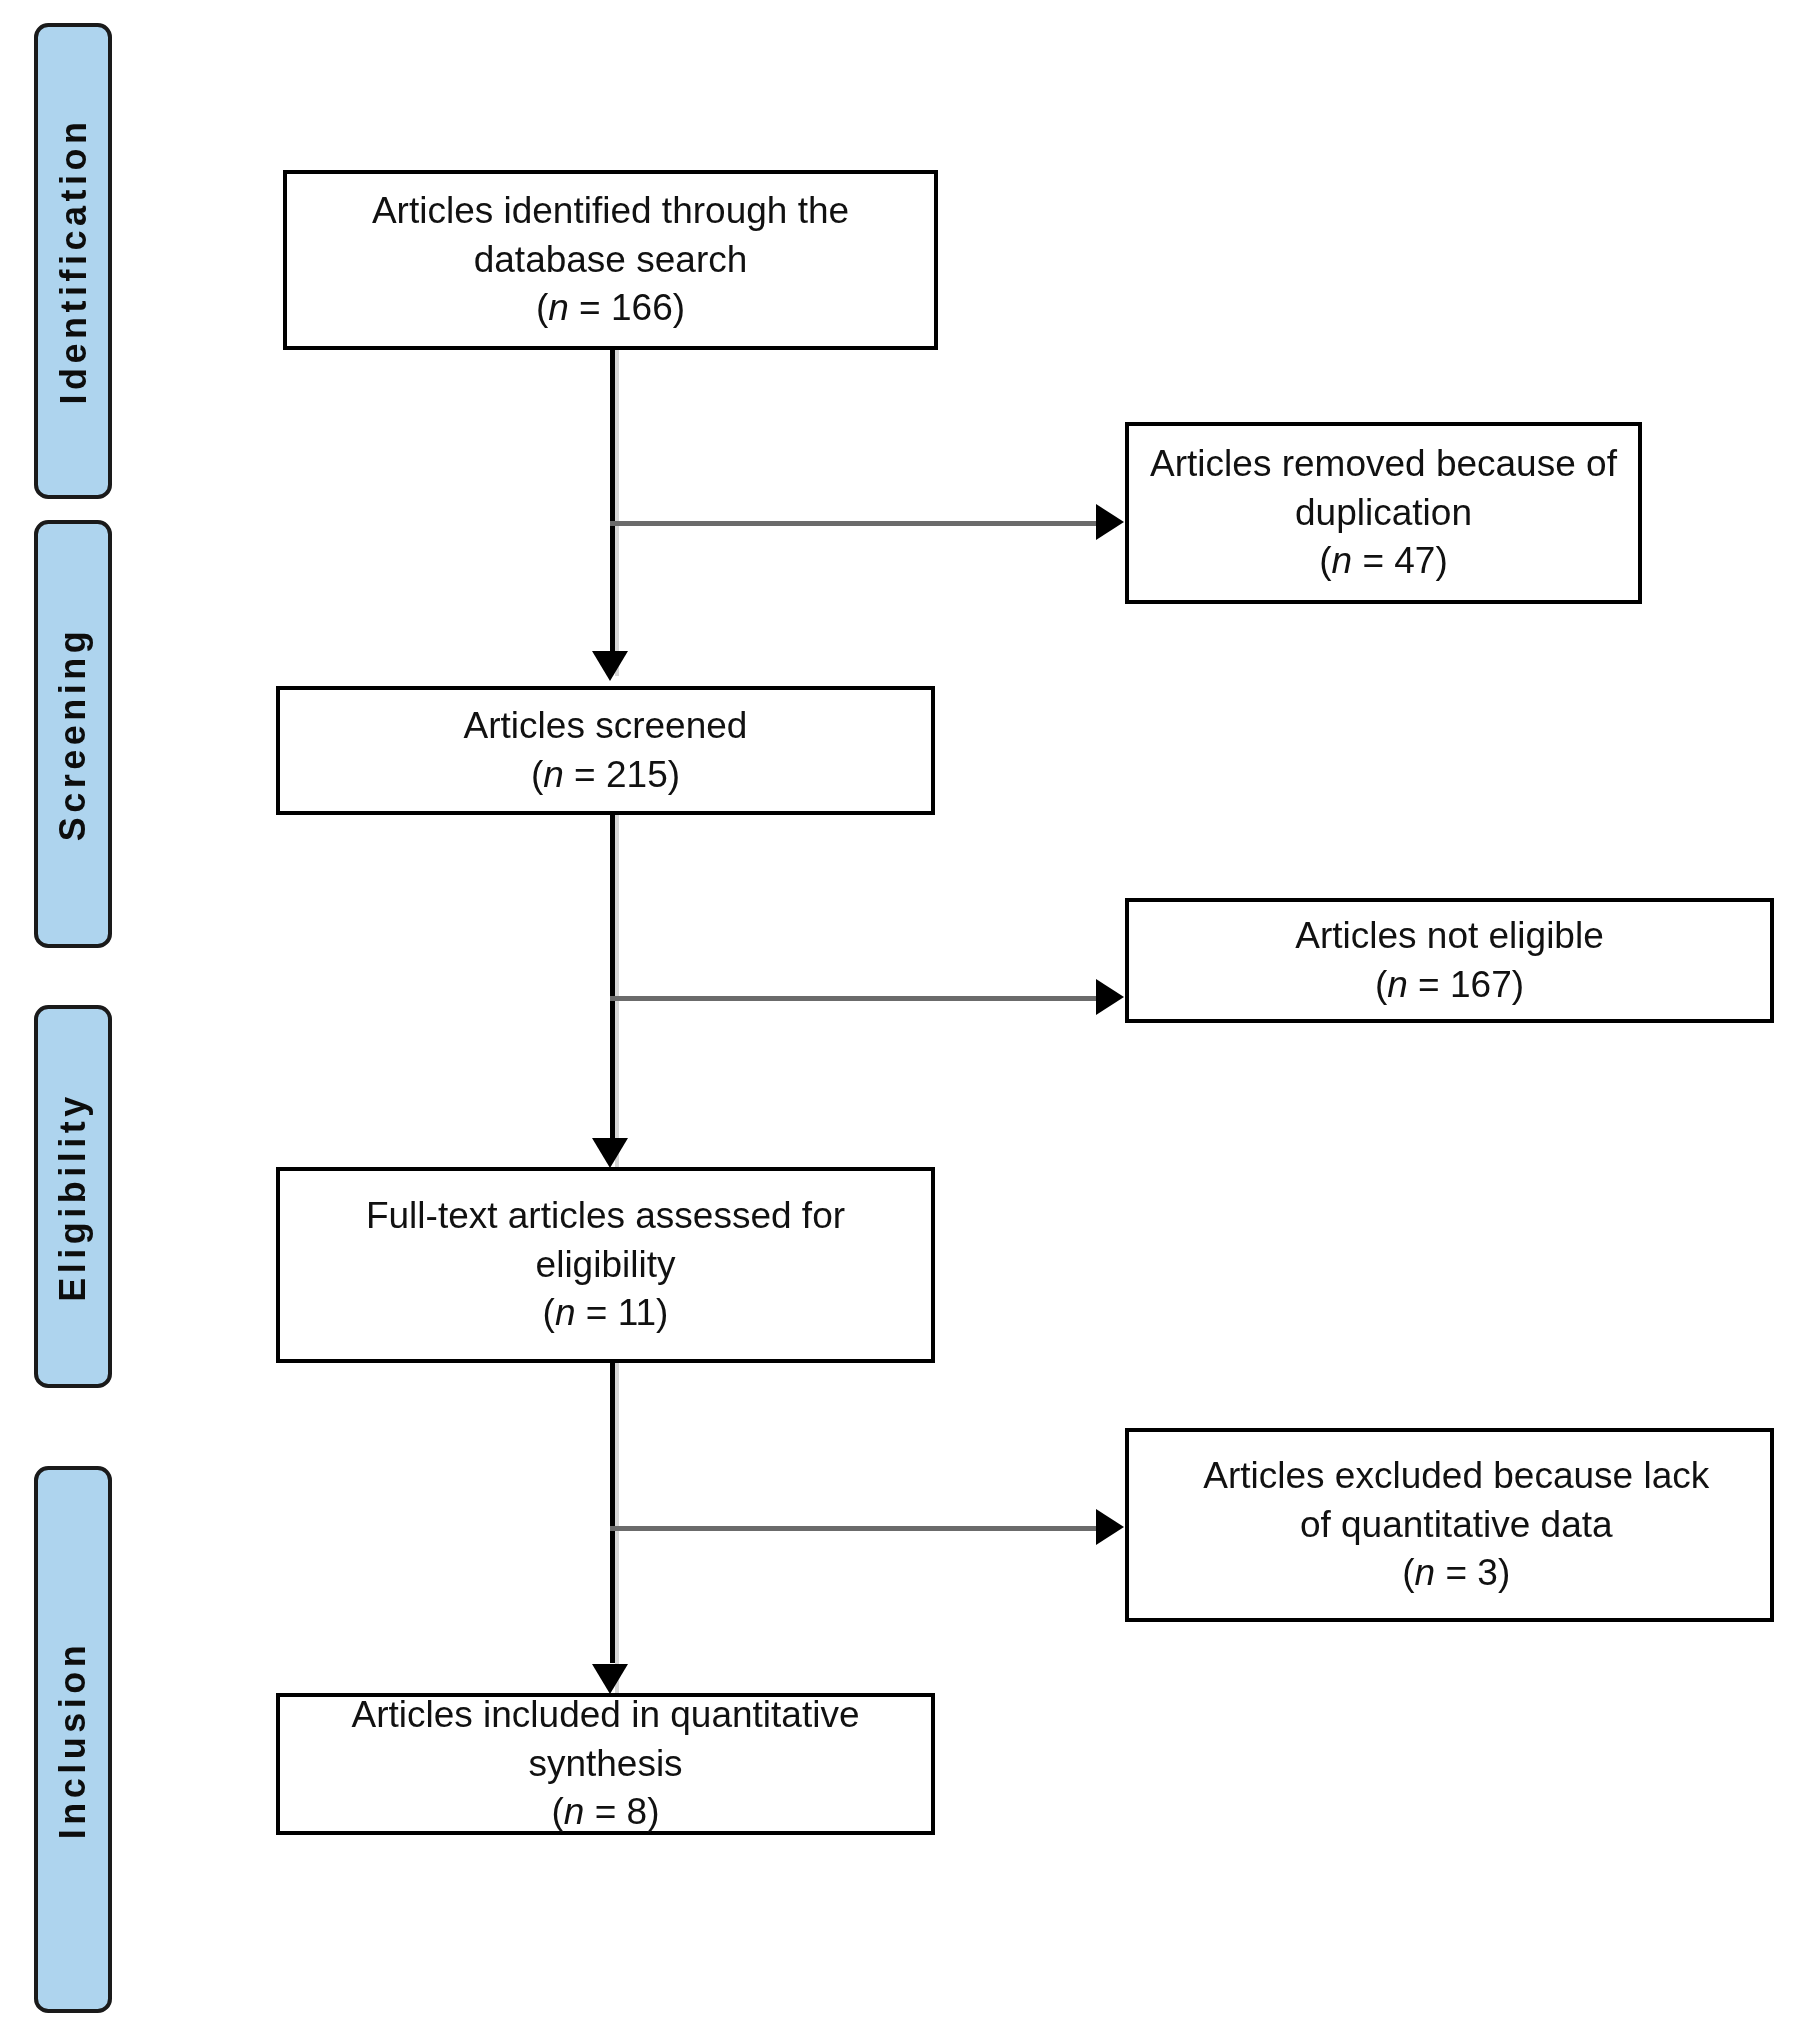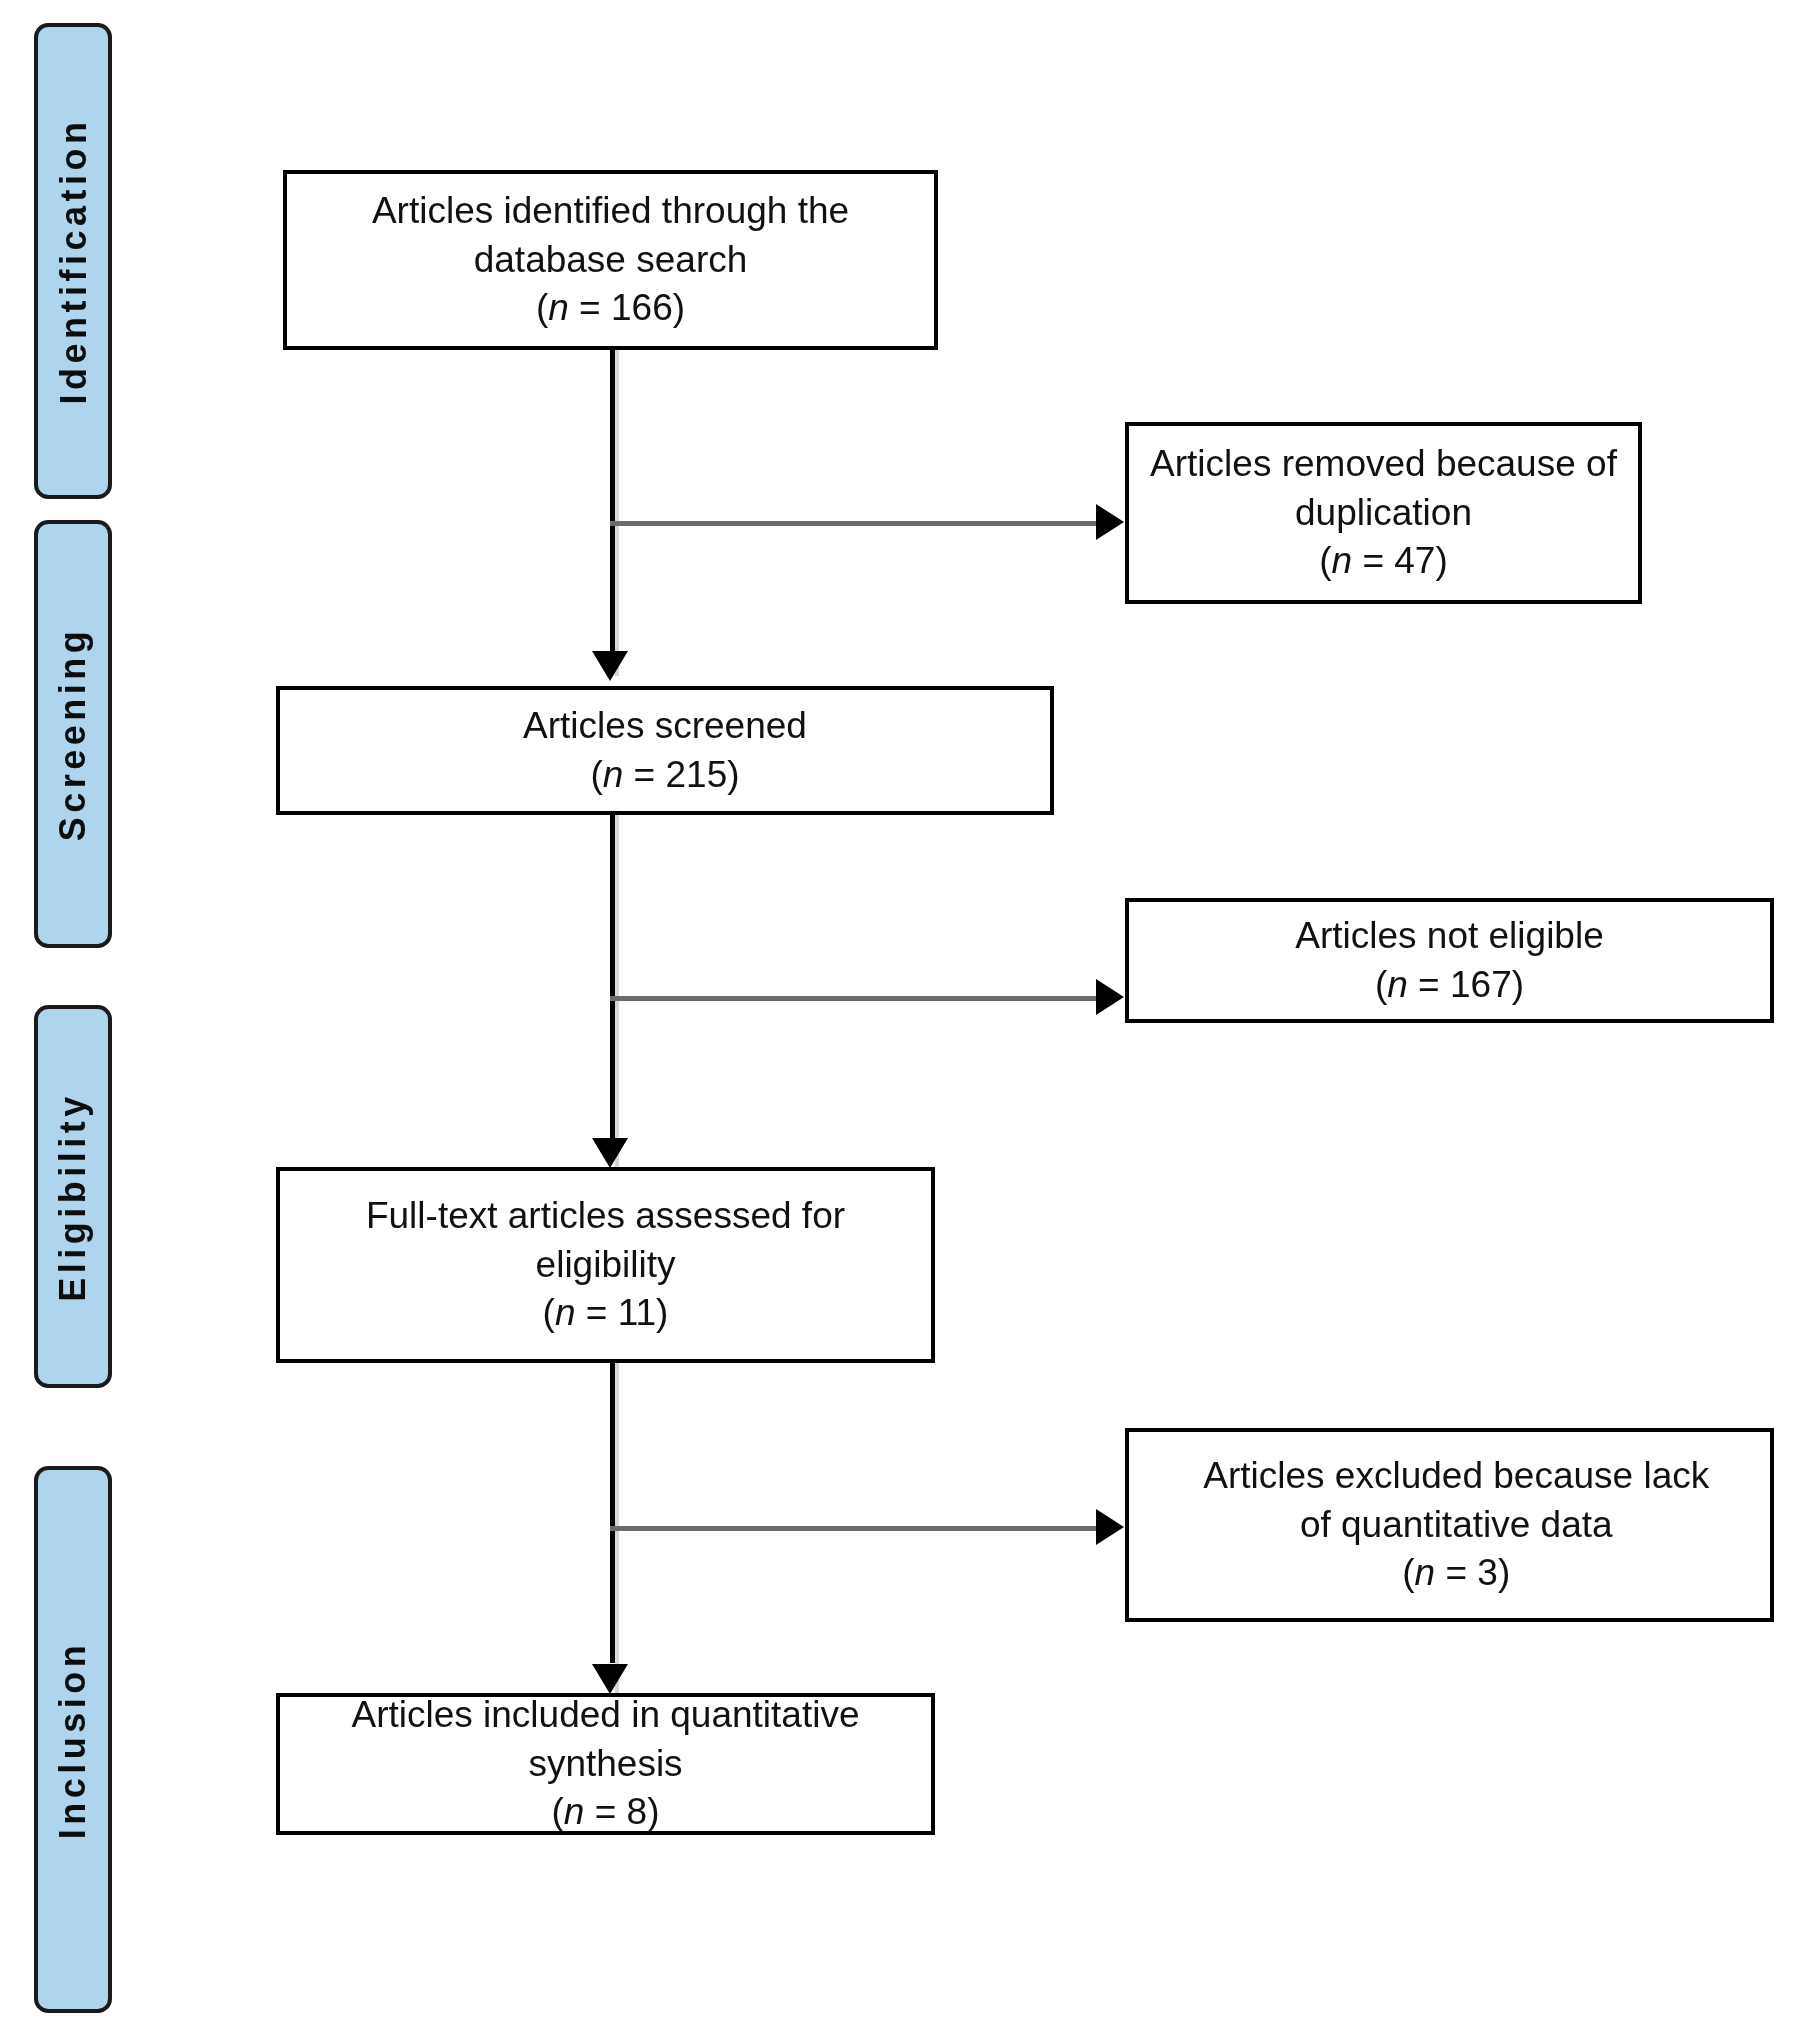--- a/index.html
+++ b/index.html
@@ -139,21 +139,21 @@
 
   <div class="h-branch" style="left:610px; top:1526px; width:486px;"></div>
   <div class="arrow-right" style="left:1096px; top:1509px;"></div>
 
   <div class="flow-box" style="left:283px; top:170px; width:655px; height:180px;">
     <div class="flow-line">Articles identified through the</div>
     <div class="flow-line">database search</div>
     <div class="flow-line"><span>(</span><span class="nvar">n</span><span> = </span><span>166</span><span>)</span></div>
   </div>
 
-  <div class="flow-box" style="left:276px; top:686px; width:778px; height:129px;">
+  <div class="flow-box" style="left:276px; top:686px; width:659px; height:129px;">
     <div class="flow-line">Articles screened</div>
     <div class="flow-line"><span>(</span><span class="nvar">n</span><span> = </span><span>215</span><span>)</span></div>
   </div>
 
   <div class="flow-box" style="left:276px; top:1167px; width:659px; height:196px;">
     <div class="flow-line">Full-text articles assessed for</div>
     <div class="flow-line">eligibility</div>
     <div class="flow-line"><span>(</span><span class="nvar">n</span><span> = </span><span>11</span><span>)</span></div>
   </div>
 

